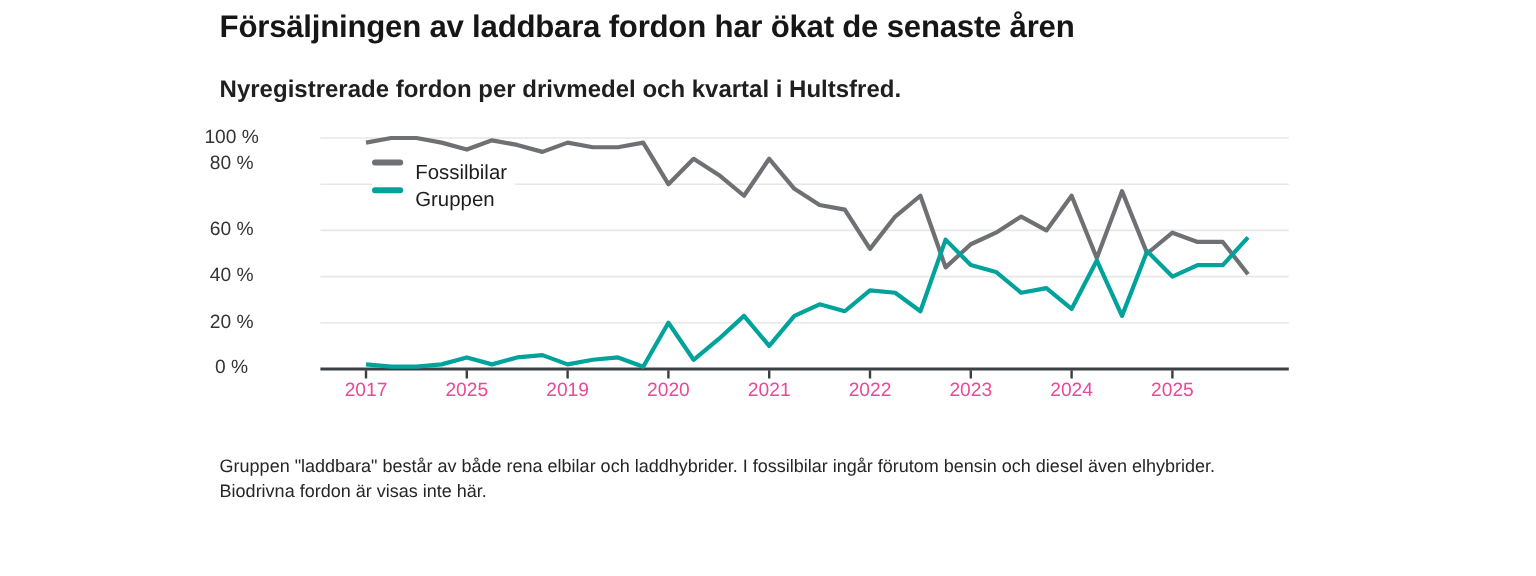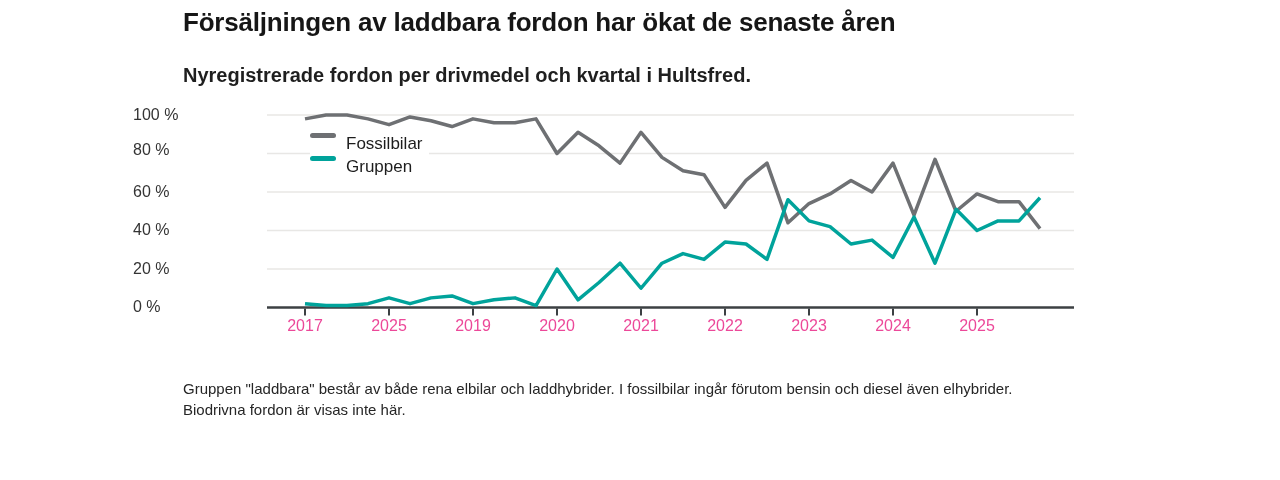--- a/index.html
+++ b/index.html
@@ -3,21 +3,21 @@
 <meta charset="utf-8">
 <style>
   html,body{margin:0;padding:0;background:#ffffff;}
   body{font-family:"Liberation Sans",sans-serif;color:#1a1a1a;}
   .canvas{position:relative;width:1280px;height:424px;background:#ffffff;overflow:hidden;}
   .title{position:absolute;left:183px;top:5px;width:900px;margin:0;
          font-size:26px;line-height:34px;font-weight:700;color:#161616;letter-spacing:-0.2px;}
   .subtitle{position:absolute;left:183px;top:62px;width:900px;margin:0;
          font-size:20px;line-height:26px;font-weight:700;color:#1f1f1f;}
   .chart-svg{position:absolute;left:0;top:0;width:1280px;height:480px;}
-  .ylabel{position:absolute;width:120px;text-align:left;
+  .ylabel{position:absolute;width:120px;text-align:center;
           font-size:16px;line-height:20px;color:#343434;}
   .xlabel{position:absolute;width:84px;text-align:center;
           font-size:16px;line-height:20px;color:#ec4899;}
   .legend-item{position:absolute;display:flex;align-items:flex-start;gap:10px;
           background:#ffffff;padding:0 6px 0 0;}
   .legend-swatch{display:inline-block;width:26px;height:5px;border-radius:2.5px;}
   .legend-label{font-size:17px;line-height:22px;color:#1d1d1d;}
   .footnote{position:absolute;left:183px;top:378px;width:872px;margin:0;
           font-size:15px;line-height:21px;color:#262626;}
   .logo{position:absolute;left:946px;top:448px;display:flex;align-items:flex-end;gap:8px;font-family:Liberation Mono, monospace;}
@@ -46,21 +46,21 @@
       <line x1="809" y1="308.5" x2="809" y2="315.5" stroke="#3c4043" stroke-width="2"></line>
       <line x1="893" y1="308.5" x2="893" y2="315.5" stroke="#3c4043" stroke-width="2"></line>
       <line x1="977" y1="308.5" x2="977" y2="315.5" stroke="#3c4043" stroke-width="2"></line>
       <line x1="267" y1="307.5" x2="1074" y2="307.5" stroke="#3c4043" stroke-width="2.5"></line>
       <polyline points="305,118.85 326,115 347,115 368,118.85 389,124.625 410,116.92499999999998 431,120.775 452,126.54999999999998 473,118.85 494,122.69999999999999 515,122.69999999999999 536,118.85 557,153.5 578,132.325 599,145.79999999999998 620,163.125 641,132.325 662,157.35 683,170.825 704,174.67499999999998 725,207.39999999999998 746,180.45 767,163.125 788,222.8 809,203.55 830,193.925 851,180.45 872,192 893,163.125 914,215.1 935,159.275 956,211.25 977,193.925 998,201.625 1019,201.625 1040,228.575" fill="none" stroke="#6e7073" stroke-width="3.5" stroke-linejoin="round" stroke-linecap="butt"></polyline>
       <polyline points="305,303.65 326,305.575 347,305.575 368,303.65 389,297.875 410,303.65 431,297.875 452,295.95 473,303.65 494,299.8 515,297.875 536,305.575 557,269 578,299.8 599,282.475 620,263.225 641,288.25 662,263.225 683,253.6 704,259.375 725,242.05 746,243.975 767,259.375 788,199.7 809,220.875 830,226.64999999999998 851,243.975 872,240.125 893,257.45 914,217.02499999999998 935,263.225 956,209.325 977,230.5 998,220.875 1019,220.875 1040,197.77499999999998" fill="none" stroke="#00a39b" stroke-width="3.5" stroke-linejoin="round" stroke-linecap="butt"></polyline>
     </svg>
 
   <div>
     <span class="ylabel" style="left:133px;top:105px">100 %</span>
-    <span class="ylabel" style="left:133px;top:140px">80 %</span>
+    <span class="ylabel" style="left:133px;top:127px">80 %</span>
     <span class="ylabel" style="left:133px;top:182px">60 %</span>
     <span class="ylabel" style="left:133px;top:220px">40 %</span>
     <span class="ylabel" style="left:133px;top:259px">20 %</span>
     <span class="ylabel" style="left:133px;top:297px">0 %</span>
   </div>
 
   <div>
     <span class="xlabel" style="left:263px;top:316px">2017</span>
     <span class="xlabel" style="left:347px;top:316px">2025</span>
     <span class="xlabel" style="left:431px;top:316px">2019</span>

